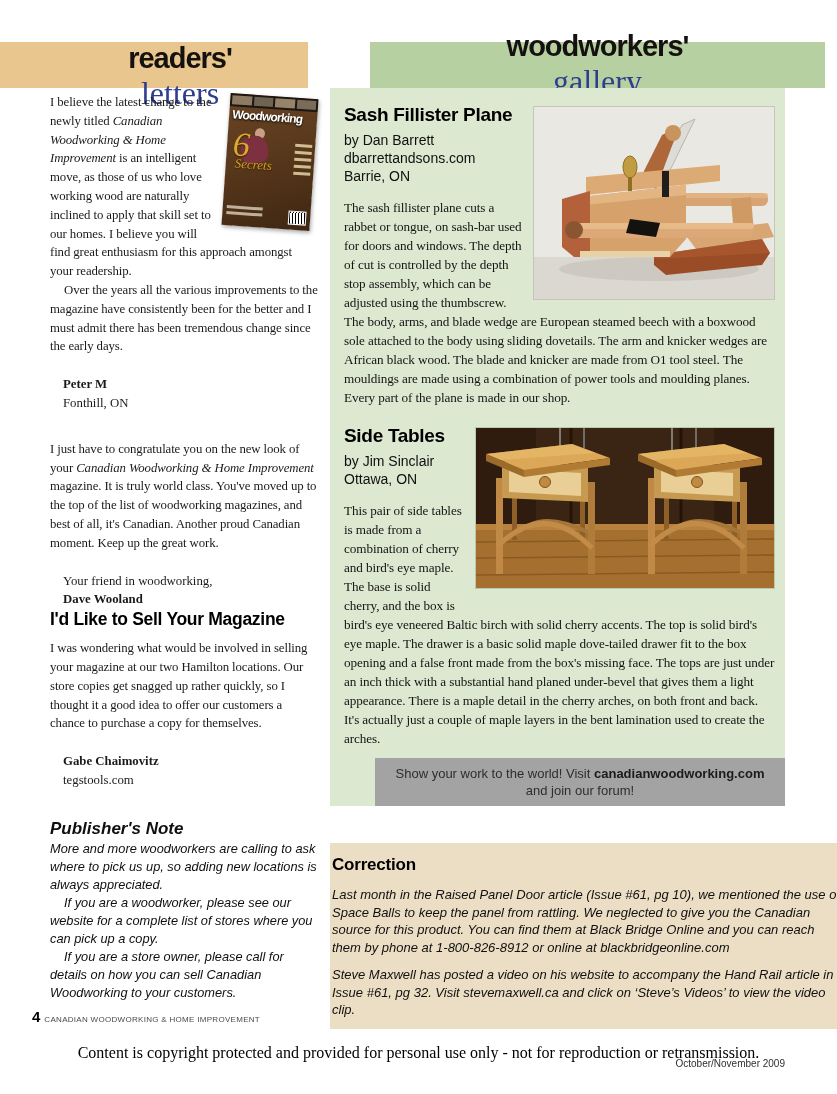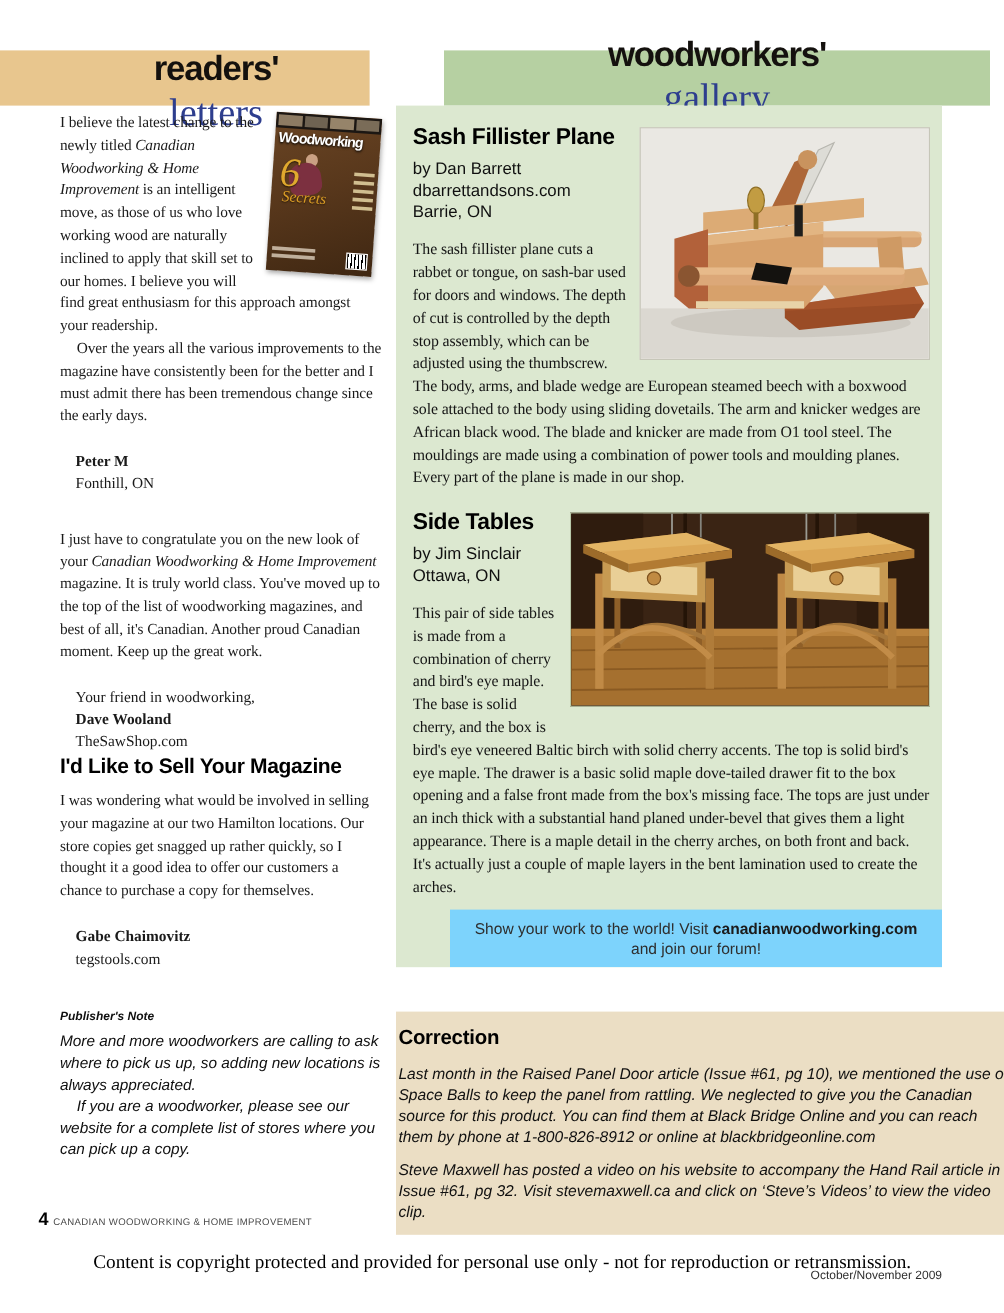--- a/index.html
+++ b/index.html
@@ -51,38 +51,38 @@
   .cover-rlines{position:absolute;right:3px;top:42px;width:17px;}
   .cover-rlines span{display:block;height:3px;margin:4px 0;background:#e6d6a4;opacity:.85;}
   .cover-blines{position:absolute;left:4px;bottom:8px;width:36px;}
   .cover-blines span{display:block;height:3px;margin:3px 0;background:#ddd0bd;opacity:.8;}
   .cover-barcode{position:absolute;right:4px;bottom:5px;width:16px;height:12px;border:1px solid #fff;
                  background:repeating-linear-gradient(90deg,#000 0 1px,#fff 1px 3px);}
 
   
   .pub{margin-top:30px;font-family:"Liberation Sans",sans-serif;font-style:italic;
        font-size:12.8px;line-height:18px;color:#0f0f0f;}
-  .pub-title{font-weight:bold;font-size:10px;margin:0 0 2px 0;}
+  .pub-title{font-weight:bold;font-size:17px;margin:0 0 2px 0;}
   .pub p{margin:0;}
 
   
   .gallery{position:absolute;left:330px;top:88px;width:455px;height:718px;background:#dce8d0;
            box-sizing:border-box;padding:16px 10px 0 14px;overflow:hidden;}
   h3.g{font-family:"Liberation Sans",sans-serif;font-size:19px;letter-spacing:-0.3px;
        color:#000;margin:0 0 5px 0;}
   .byline{font-family:"Liberation Sans",sans-serif;font-size:14px;line-height:18px;
           margin:0 0 13px 0;color:#101010;}
   .gbody{font-size:13.2px;line-height:19px;letter-spacing:-0.1px;margin:0;color:#141414;}
   .photo1{float:right;width:242px;height:194px;margin:2px 0 8px 10px;
           border:1px solid #c6c6b8;box-sizing:border-box;background:#eae8e3;}
   .photo1 svg,.photo2 svg{display:block;width:100%;height:100%;}
   .item2{clear:both;margin-top:18px;}
   .photo2{float:right;width:300px;height:162px;margin:2px 0 8px 10px;
           border:1px solid #b9c9a9;box-sizing:border-box;background:#3a2414;}
-  .banner{position:absolute;left:0;right:0;bottom:0;height:48px;background:#7dd3fc;z-index:2;
+  .banner{position:absolute;left:0;right:0;bottom:0;height:48px;background:#a3a3a3;z-index:2;
           font-family:"Liberation Sans",sans-serif;font-size:13px;line-height:17.5px;color:#2e2e2e;
           text-align:center;display:flex;flex-direction:column;justify-content:center;margin-left:45px;}
   .banner b{color:#1b1b1b;}
 
   
   .correction{position:absolute;left:330px;top:843px;width:513px;height:186px;background:#ebdec4;
               box-sizing:border-box;padding:12px 2px;}
   .correction h3{font-family:"Liberation Sans",sans-serif;font-size:17px;letter-spacing:-0.2px;
                  color:#000;margin:0 0 11px 0;}
   .correction p{font-family:"Liberation Sans",sans-serif;font-style:italic;font-size:13px;
@@ -148,35 +148,35 @@
     <div class="sig">
       <div class="name">Peter M</div>
       <div>Fonthill, ON</div>
     </div>
 
     <p class="body mt-letter"><span>I just have to congratulate you on the new look of your </span><i>Canadian Woodworking &amp; Home Improvement</i><span> magazine. It is truly world class. You've moved up to the top of the list of woodworking magazines, and best of all, it's Canadian. Another proud Canadian moment. Keep up the great work.</span></p>
 
     <div class="sig">
       <div>Your friend in woodworking,</div>
       <div class="name">Dave Wooland</div>
-      <div>TheSawShop.com</div>
     </div>
 
     <h2 class="sec mt-sec">I'd Like to Sell Your Magazine</h2>
     <p class="body">I was wondering what would be involved in selling your magazine at our two Hamilton locations. Our store copies get snagged up rather quickly, so I thought it a good idea to offer our customers a chance to purchase a copy for themselves.</p>
 
     <div class="sig">
       <div class="name">Gabe Chaimovitz</div>
       <div>tegstools.com</div>
     </div>
 
     <div class="pub">
       <div class="pub-title">Publisher's Note</div>
       <p>More and more woodworkers are calling to ask where to pick us up, so adding new locations is always appreciated.</p>
       <p class="indent">If you are a woodworker, please see our website for a complete list of stores where you can pick up a copy.</p>
+      <p class="indent">If you are a store owner, please call for details on how you can sell Canadian Woodworking to your customers.</p>
     </div>
   </div>
 
   <div class="gallery">
 
     <div class="g-item">
       <div class="photo1">
         <svg viewBox="0 0 240 192" preserveAspectRatio="none">
           <rect width="240" height="192" fill="#eae8e3"></rect>
           <rect y="150" width="240" height="42" fill="#dbd8d1"></rect>

